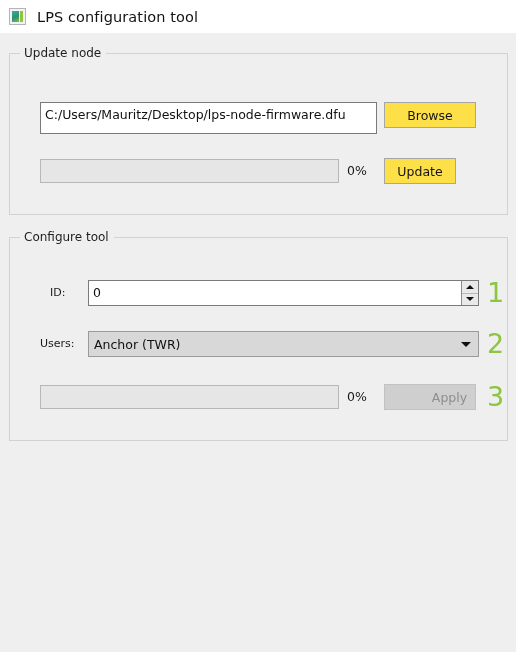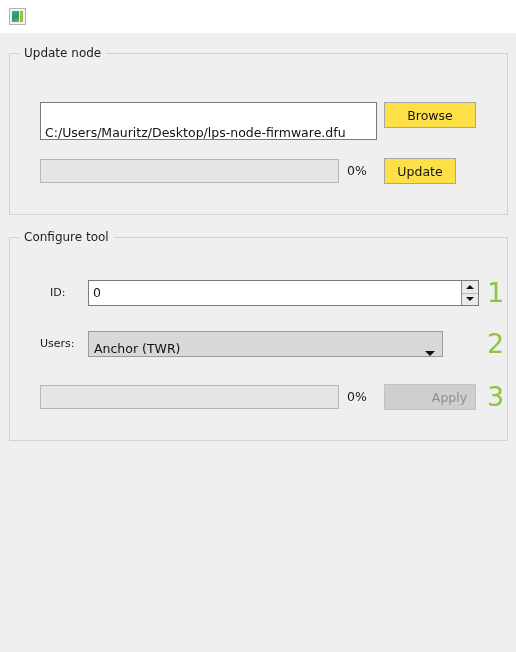--- a/index.html
+++ b/index.html
@@ -90,21 +90,21 @@
 
   
   .text-input {
     position: absolute;
     box-sizing: border-box;
     border: 1px solid #7a7a7a;
     background: #ffffff;
     font-family: "DejaVu Sans", "Liberation Sans", sans-serif;
     font-size: 12.5px;
     color: #111111;
-    padding: 18px 4px;
+    padding: 0 4px;
     line-height: 24px;
     height: 32px;
     white-space: nowrap;
     overflow: hidden;
     outline: none;
   }
 
   .button {
     position: absolute;
     box-sizing: border-box;
@@ -248,20 +248,21 @@
   }
 </style>
 </head>
 <body>
 
 <div class="titlebar">
   <div class="app-icon">
     <div class="swatch-a"></div>
     <div class="swatch-b"></div>
   </div>
+  <div class="titlebar-title">LPS configuration tool</div>
 </div>
 
 <div class="groupbox" id="groupbox-update">
   <div class="gb-title">Update node</div>
 </div>
 
 <div class="text-input" id="firmware-path-input" style="left:40px; top:102px; width:337px;" title="Select firmware file">C:/Users/Mauritz/Desktop/lps-node-firmware.dfu</div>
 
 <div class="button" id="browse-button" style="left:384px; top:102px; width:92px;">Browse</div>
 
@@ -288,21 +289,21 @@
     <div class="sb-btn sb-down">
       <span class="tri-down"></span>
     </div>
   </div>
 </div>
 
 <div class="annotation" style="left:487px; top:279px;">1</div>
 
 <div class="field-label" style="left:40px; top:331px;">Users:</div>
 
-<div class="combobox" id="mode-combobox" style="left:88px; top:331px; width:355px;align-items:flex-end;">
+<div class="combobox" id="mode-combobox" style="left:88px; top:331px; width:391px;">
   <div class="cb-value">Anchor (TWR)</div>
   <div class="cb-arrow">
     <span class="cb-tri"></span>
   </div>
 </div>
 
 <div class="annotation" style="left:487px; top:330px;">2</div>
 
 <div class="progressbar" id="apply-progressbar" style="left:40px; top:385px; width:299px;">
   <div class="fill" style="width: 0%;"></div>

